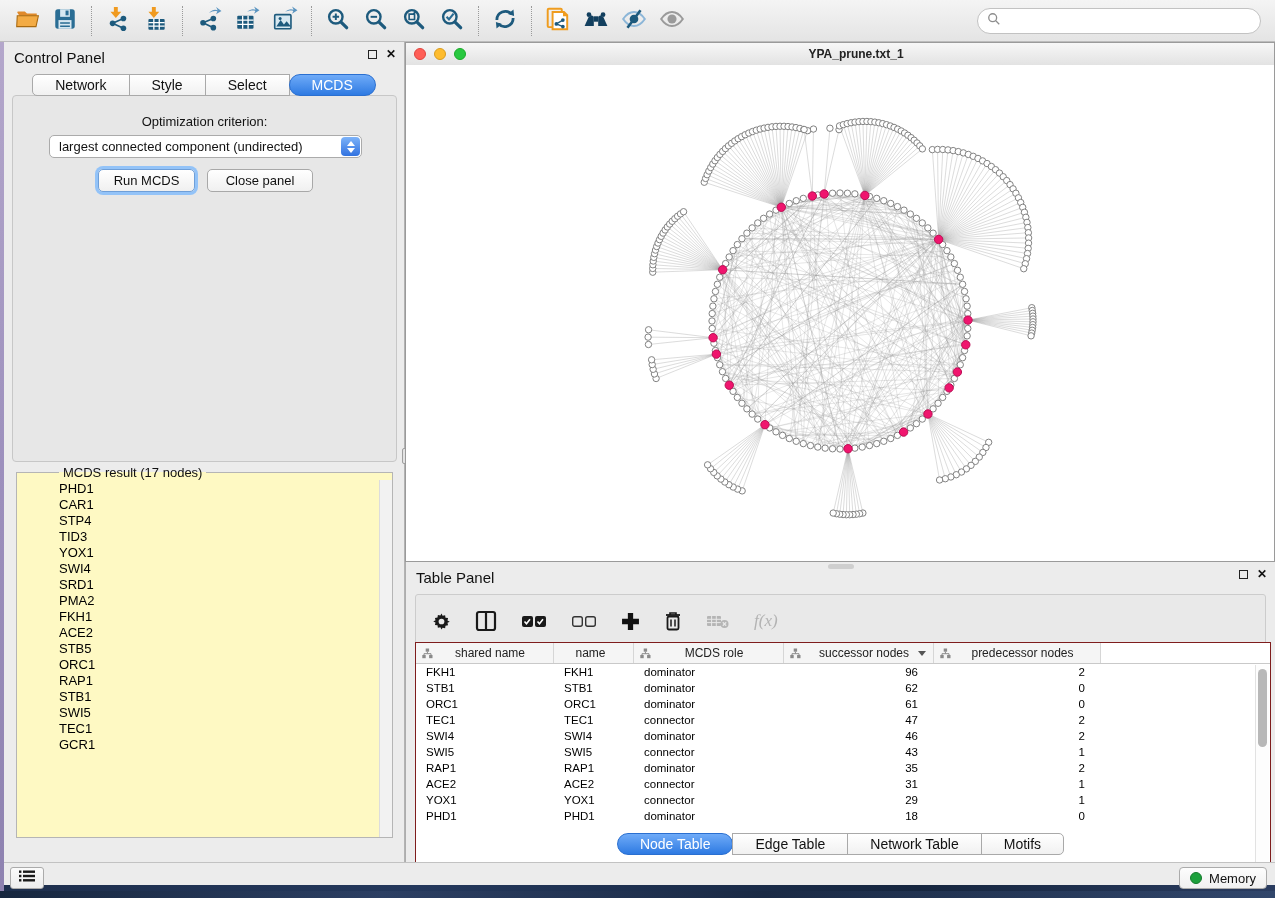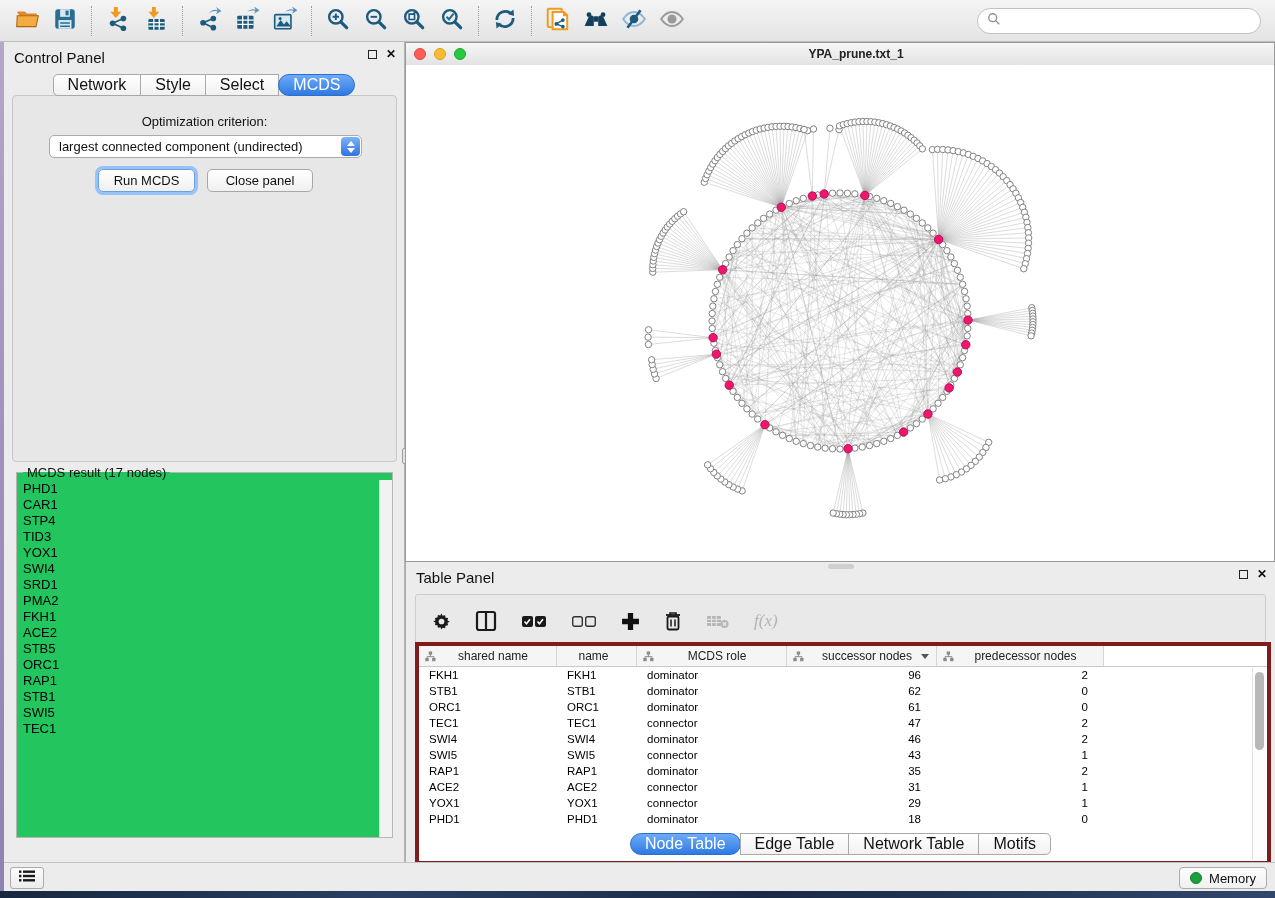--- a/index.html
+++ b/index.html
@@ -27,21 +27,21 @@
   
   #control-panel { position:absolute; left:4px; top:42px; width:401px; height:820px;
     background:#ececec; border-right:1px solid #b3b3b3; }
   .panel-head { position:relative; height:26px; }
   .panel-title { position:absolute; left:10px; top:7px; font-size:15px; color:#111; }
   .win-ctrls { position:absolute; right:8px; top:7px; display:flex; gap:9px; align-items:center; }
   .win-float { width:9px; height:9px; border:1.5px solid #222; display:inline-block; }
   .win-close { font-size:12px; font-weight:bold; color:#111; line-height:10px; }
 
   #cp-tabs { position:absolute; left:0; top:32px; width:100%; display:flex; justify-content:center; z-index:2; }
-  .tab { height:22px; padding:0 14px; font-size:16px; display:flex; align-items:center;
+  .tab { height:22px; padding:0 22px; font-size:14px; display:flex; align-items:center;
     background:linear-gradient(#ffffff,#f1f1f1); border:1px solid #a9a9a9; margin-left:-1px; color:#111; }
   .tab:first-child { border-radius:5px 0 0 5px; margin-left:0; }
   .tab:last-child { border-radius:0 5px 5px 0; }
   .tab.active { background:linear-gradient(#6fabf8,#2e7ae2); border-color:#2a6fd0; color:#fff;border-radius:11px; }
 
   #cp-sub { position:absolute; left:8px; top:53px; width:385px; height:367px;
     background:#e7e7e7; border:1px solid #c7c7c7; border-radius:4px; }
   #opt-label { text-align:center; margin-top:18px; font-size:13px; color:#111; }
   #opt-select { position:absolute; left:36px; top:39px; width:313px; height:23px; background:#fff;
     border:1px solid #ababab; border-radius:5px; font-size:13px; display:flex; align-items:center; padding-left:9px; color:#111; }
@@ -49,21 +49,21 @@
     background:linear-gradient(#7db3f9,#3172e0); display:flex; flex-direction:column; align-items:center; justify-content:center; gap:2px; }
   .chev-up { width:0; height:0; border-left:4px solid transparent; border-right:4px solid transparent; border-bottom:5px solid #fff; }
   .chev-dn { width:0; height:0; border-left:4px solid transparent; border-right:4px solid transparent; border-top:5px solid #fff; }
   .cp-btn { position:absolute; top:73px; height:23px; background:linear-gradient(#ffffff,#f0f0f0);
     border:1px solid #a8a8a8; border-radius:5px; font-size:13px; color:#111;
     display:flex; align-items:center; justify-content:center; font-family:"Liberation Sans",sans-serif; }
   #run-btn { left:85px; width:97px; box-shadow:0 0 0 3px #93c3f8; border-color:#6f9fd8; }
   #closep-btn { left:194px; width:106px; }
 
   #mcds-fieldset { position:absolute; left:12px; top:423px; width:377px; height:373px;
-    border:1px solid #b5b5b5; background:#22c55e; }
+    border:1px solid #b5b5b5; background:#fef9c3;padding-left:36px; }
   #mcds-legend { font-size:13px; color:#111; padding:0 4px; margin-left:6px; }
   #mcds-wrap { position:relative; width:100%; height:100%; }
   #mcds-list { position:absolute; left:0; top:0; right:13px; bottom:0; overflow:hidden; padding:1px 0 0 6px; }
   .mcds-item { font-size:13px; line-height:16px; color:#000; }
   #mcds-scroll { position:absolute; right:0; top:0; width:13px; height:100%; background:#f2f2f2; border-left:1px solid #dcdcdc; }
 
   
   #net-window { position:absolute; left:405px; top:42px; width:870px; height:520px; background:#fff; border:1px solid #9a9a9a; }
   #net-titlebar { position:relative; height:30px; background:linear-gradient(#f7f7f7,#dcdcdc); border-bottom:1px solid #b5b5b5;padding-left:32px; }
   #traffic { position:absolute; left:8px; top:5px; display:flex; gap:8px; }
@@ -78,37 +78,37 @@
 
   
   #table-panel { position:absolute; left:406px; top:562px; width:869px; height:300px; background:#ececec; }
   #tp-handle { position:absolute; left:50%; top:2px; width:26px; height:5px; margin-left:-13px; background:#cfcfcf; border-radius:3px; }
   #tp-toolbar { position:absolute; left:9px; top:32px; right:9px; height:54px; background:#e9e9e9;
     border:1px solid #cccccc; border-radius:3px; display:flex; align-items:center; padding-left:16px; gap:24px; }
   .tp-ico { display:flex; align-items:center; justify-content:center; height:26px; }
   .tp-ico svg { display:block; }
   #fx-label { font-family:"Liberation Serif", serif; font-style:italic; font-size:17px; color:#b3b3b3; }
 
-  #node-table { position:absolute; left:9px; top:80px; right:4px; height:223px; background:#fff; border:4px solid #7f1d1d; }
+  #node-table { position:absolute; left:9px; top:80px; right:4px; height:223px; background:#fff; border:1px solid #7f1d1d; }
   #tbl-header { display:grid; grid-template-columns:138px 80px 150px 150px 167px 1fr; height:21px; border-bottom:1px solid #c9c9c9; }
   .th { background:#f5f5f5; border-right:1px solid #d6d6d6; display:flex; align-items:center; font-size:12px; color:#222; padding-left:6px; gap:6px; position:relative; }
   .th .lbl { flex:1; text-align:center; padding-right:12px; }
   .th-filler { background:transparent; }
   .sort-chev { position:absolute; right:7px; top:8px; width:0; height:0; border-left:4px solid transparent; border-right:4px solid transparent; border-top:5px solid #555; }
   #tbl-body { position:relative; }
   .trow { display:grid; grid-template-columns:138px 80px 150px 150px 167px 1fr; height:16px; }
   .td { font-size:11.5px; color:#000; line-height:16px; padding-left:10px; white-space:nowrap; }
   .td.num { text-align:right; padding-right:16px; }
   #tbl-vscroll { position:absolute; right:1px; top:22px; width:14px; bottom:1px; background:#fdfdfd; border-left:1px solid #e2e2e2; }
   #tbl-vthumb { position:absolute; left:2px; top:4px; width:9px; height:78px; background:#b8b8b8; border-radius:5px; }
 
   #tp-tabs { position:absolute; left:0; right:0; top:271px; display:flex; justify-content:center; }
 
   
-  #status-bar { position:absolute; left:4px; top:862px; width:1271px; height:29px; background:#ececec; border-top:1px solid #c2c2c2; }
+  #status-bar { position:absolute; left:4px; top:862px; width:1271px; height:23px; background:#ececec; border-top:1px solid #c2c2c2; }
   #list-btn { position:absolute; left:6px; top:4px; width:34px; height:22px; background:linear-gradient(#fbfbfb,#ededed);
     border:1px solid #ababab; border-radius:3px; display:flex; align-items:center; justify-content:center; }
   #memory-btn { position:absolute; right:8px; top:4px; height:22px; padding:0 10px; background:linear-gradient(#fdfdfd,#f0f0f0);
     border:1px solid #ababab; border-radius:4px; display:flex; align-items:center; gap:7px; font-size:13px; color:#111; }
   #memory-dot { width:12px; height:12px; border-radius:50%; background:#1ca03c; border:1px solid #147a2c; }
 
   .hdr-tree-icon svg { display:block; }
 </style>
 </head>
 <body>
@@ -295,20 +295,21 @@
           <div class="mcds-item">SRD1</div>
           <div class="mcds-item">PMA2</div>
           <div class="mcds-item">FKH1</div>
           <div class="mcds-item">ACE2</div>
           <div class="mcds-item">STB5</div>
           <div class="mcds-item">ORC1</div>
           <div class="mcds-item">RAP1</div>
           <div class="mcds-item">STB1</div>
           <div class="mcds-item">SWI5</div>
           <div class="mcds-item">TEC1</div>
+          <div class="mcds-item">GCR1</div>
         </div>
       <div id="mcds-scroll"></div>
     </div>
   </fieldset>
 </div>
 
 <div id="v-divider"></div>
 <div id="v-handle"></div>
 
 <div id="net-window">

